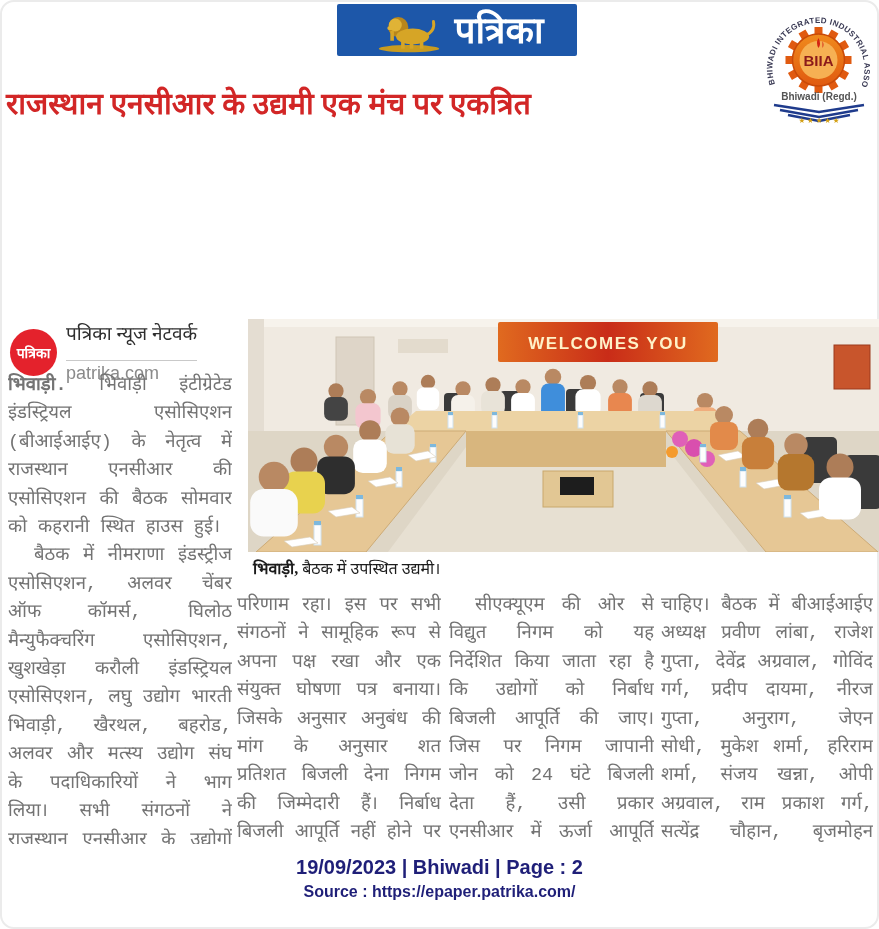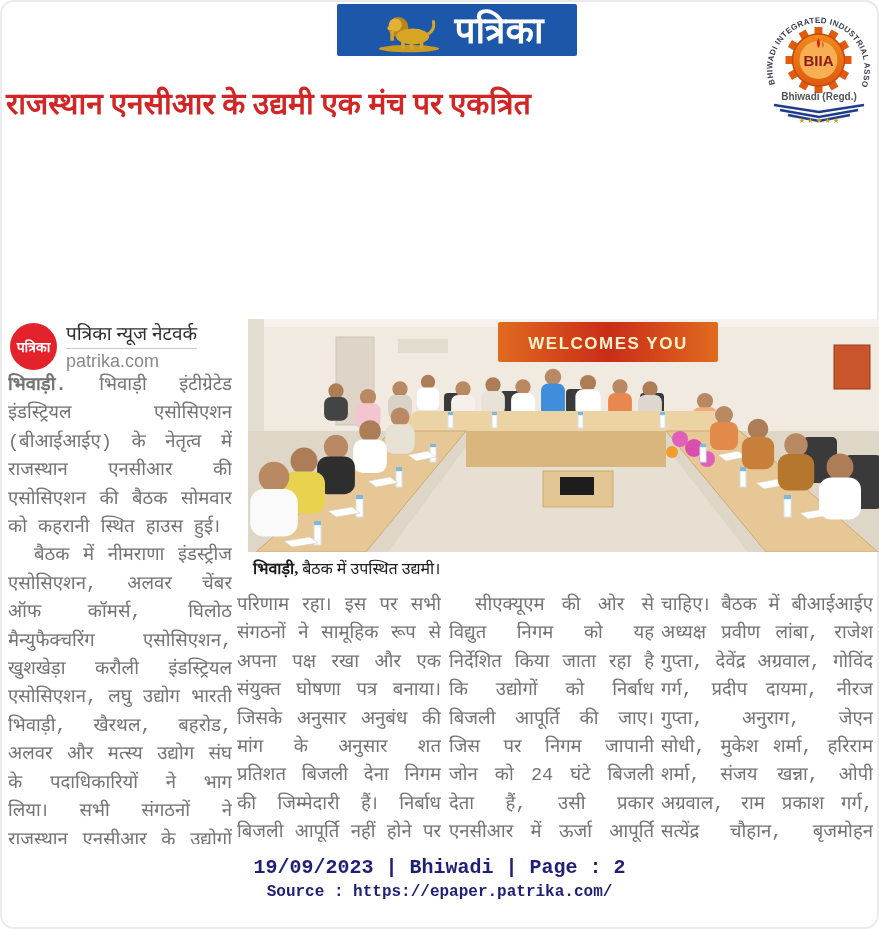--- a/index.html
+++ b/index.html
@@ -21,42 +21,42 @@
   
   .kicker{position:absolute;left:6px;top:82px;width:800px;font-size:30px;font-weight:bold;color:#d22626;
     font-family:"Liberation Serif",serif;}
   .headline{position:absolute;left:8px;top:126px;width:868px;color:#0d0d0d;font-weight:bold;
     font-size:53px;line-height:79px;font-family:"Liberation Serif",serif;letter-spacing:-1px;}
 
   
   .byline{position:absolute;left:10px;top:320px;width:222px;display:flex;gap:9px;align-items:center;}
   .byline-logo{width:47px;height:47px;border-radius:50%;background:#e4222c;color:#fff;
     display:flex;align-items:center;justify-content:center;font-size:14px;font-weight:bold;flex:0 0 auto;}
-  .byline-text .agency{font-size:19px;color:#2e2e2e;border-bottom:1px solid #c9c9c9;padding-bottom:2px;}
+  .byline-text .agency{font-size:19px;color:#2e2e2e;border-bottom:1px solid #c9c9c9;padding-bottom:14px;}
   .byline-text .site{font-size:18px;color:#8a8a8a;font-family:"Liberation Sans",sans-serif;padding-top:2px;}
 
   
   .col{position:absolute;font-size:18.5px;line-height:28.4px;color:#737373;text-align:justify;
     font-family:Liberation Mono, monospace;}
   .col p{margin:0;}
   .col p.indent{text-indent:26px;}
   .col1{left:8px;top:372px;width:224px;height:472px;overflow:hidden;}
   .col2{left:237px;top:592px;width:204px;height:256px;overflow:hidden;}
   .col3{left:449px;top:592px;width:205px;height:256px;overflow:hidden;}
   .col4{left:661px;top:592px;width:212px;height:256px;overflow:hidden;}
   .bold{font-weight:bold;}
 
   
   .photo{position:absolute;left:248px;top:319px;width:637px;height:233px;overflow:hidden;background:#efe8df;}
   .caption{position:absolute;left:253px;top:557px;width:624px;font-size:16px;color:#1c1c1c;
     font-family:"Liberation Serif",serif;}
 
   
   .footer{position:absolute;left:0;width:879px;text-align:center;color:#1f1f78;font-weight:bold;
-    font-family:Liberation Mono, monospace;}
+    font-family:Liberation Sans, sans-serif;}
   .footer1{top:856px;font-size:20px;}
   .footer2{top:883px;font-size:16px;}
 </style>
 </head>
 <body>
 
 <div class="frame"></div>
 
 <div class="masthead">
   <svg class="lion-svg" viewBox="0 0 96 64">

